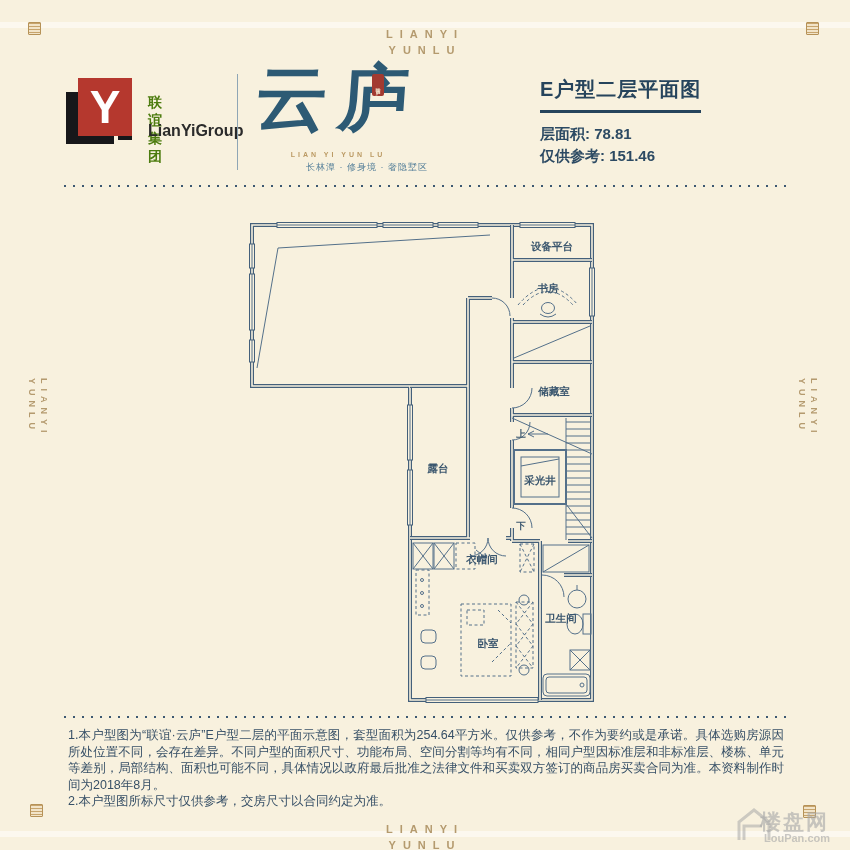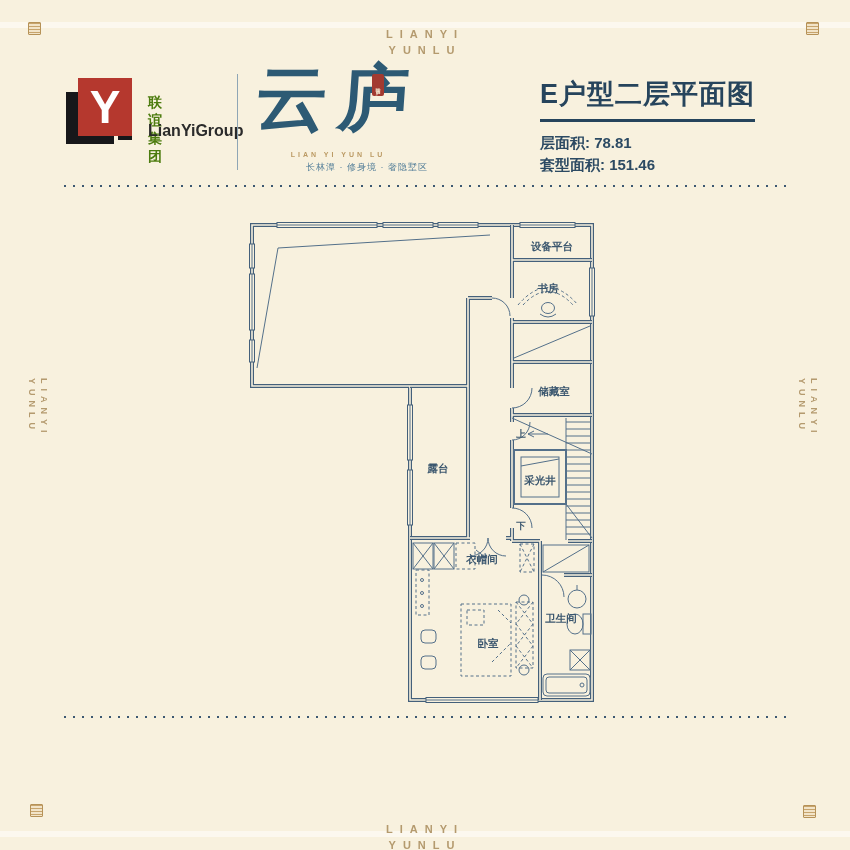--- a/index.html
+++ b/index.html
@@ -26,21 +26,21 @@
   .company-cn{font-size:14px;letter-spacing:3px;color:#4d7c0f;font-weight:bold;}
   .company-en{font-size:16px;color:#2b2b2b;font-weight:bold;}
   .hdr-divider{width:1px;height:96px;background:#8fa6b5;}
   .brand-name{font-family:"DejaVu Serif","Liberation Serif",serif;font-weight:bold;
     font-size:72px;color:#2d5a74;letter-spacing:10px;transform:skewX(-4deg);line-height:1;}
   .brand-seal{width:12px;height:22px;background:#a23a30;border-radius:2px;color:#f6ead2;
     font-size:5px;writing-mode:vertical-rl;text-align:center;line-height:12px;letter-spacing:1px;}
   .brand-latin{width:160px;text-align:center;font-size:7px;letter-spacing:3px;
     color:#bb9a64;font-weight:bold;}
   .brand-tagline{width:180px;text-align:right;font-size:9px;letter-spacing:1px;color:#56809a;}
-  .plan-title{font-size:27px;font-weight:bold;color:#26445c;letter-spacing:1px;
+  .plan-title{font-size:20px;font-weight:bold;color:#26445c;letter-spacing:1px;
     border-bottom:3px solid #26445c;padding-bottom:7px;display:inline-block;}
   .area-line{font-size:15px;color:#2c4a63;line-height:22px;font-weight:bold;}
   
   .dotrule{width:722px;height:2px;
     background:repeating-linear-gradient(90deg,#3c5871 0 2px,rgba(0,0,0,0) 2px 9px);}
   
   .disclaimer{width:716px;font-size:12.5px;color:#375067;line-height:16.5px;
     text-align:justify;font-weight:500;}
   
   .wm{color:#a9a9a9;opacity:.62;font-weight:bold;}
@@ -102,21 +102,21 @@
     <div class="abs brand-tagline" style="left:-2px;top:103px">长林潭 · 修身境 · 奢隐墅区</div>
   </div>
 
   <div class="abs" style="left:540px;top:76px;width:250px">
     <span class="plan-title">E户型二层平面图</span>
     <div class="area-line" style="margin-top:10px">
       <span>层面积:</span>
       <span>78.81</span>
     </div>
     <div class="area-line">
-      <span>套型面积:</span>
+      <span>仅供参考:</span>
       <span>151.46</span>
     </div>
   </div>
 
   <div class="abs dotrule" style="left:64px;top:185px"></div>
   <div class="abs dotrule" style="left:64px;top:716px"></div>
 
   <svg class="abs" style="left:230px;top:210px" width="390" height="510" viewBox="0 0 390 510">
 
     <path class="wo" d="M22,15 H362 V490 H180 V176 H22 Z"></path>
@@ -236,20 +236,31 @@
     <text class="rlabel" x="324" y="185" text-anchor="middle">储藏室</text>
     <text class="rlabel rlabel-s" x="291" y="227" text-anchor="middle">上</text>
     <text class="rlabel" x="310" y="274" text-anchor="middle">采光井</text>
     <text class="rlabel rlabel-s" x="291" y="319" text-anchor="middle">下</text>
     <text class="rlabel" x="208" y="262" text-anchor="middle">露台</text>
     <text class="rlabel" x="252" y="353" text-anchor="middle">衣帽间</text>
     <text class="rlabel" x="258" y="437" text-anchor="middle">卧室</text>
     <text class="rlabel" x="331" y="412" text-anchor="middle">卫生间</text>
   </svg>
 
+  <div class="abs disclaimer" style="left:68px;top:727px">
+    <div>1.本户型图为“联谊·云庐”E户型二层的平面示意图，套型面积为254.64平方米。仅供参考，不作为要约或是承诺。具体选购房源因所处位置不同，会存在差异。不同户型的面积尺寸、功能布局、空间分割等均有不同，相同户型因标准层和非标准层、楼栋、单元等差别，局部结构、面积也可能不同，具体情况以政府最后批准之法律文件和买卖双方签订的商品房买卖合同为准。本资料制作时间为2018年8月。</div>
+    <div>2.本户型图所标尺寸仅供参考，交房尺寸以合同约定为准。</div>
+  </div>
 
   <div class="abs banner" style="top:821px">
     <div>LIANYI</div>
     <div>YUNLU</div>
   </div>
 
+  <div class="abs" style="left:734px;top:800px;width:116px;height:50px">
+    <svg class="abs" style="left:0;top:4px;opacity:.55" width="42" height="40" viewBox="0 0 42 40">
+      <path d="M5,36 V18 L20,6 L35,18 V36 M10,36 V22 H28" fill="none" stroke="#a9a9a9" stroke-width="3"></path>
+    </svg>
+    <div class="abs wm wm-cn" style="left:26px;top:8px">楼盘网</div>
+    <div class="abs wm wm-en" style="left:30px;top:32px">LouPan.com</div>
+  </div>
 
 </div>
 
 </body></html>

